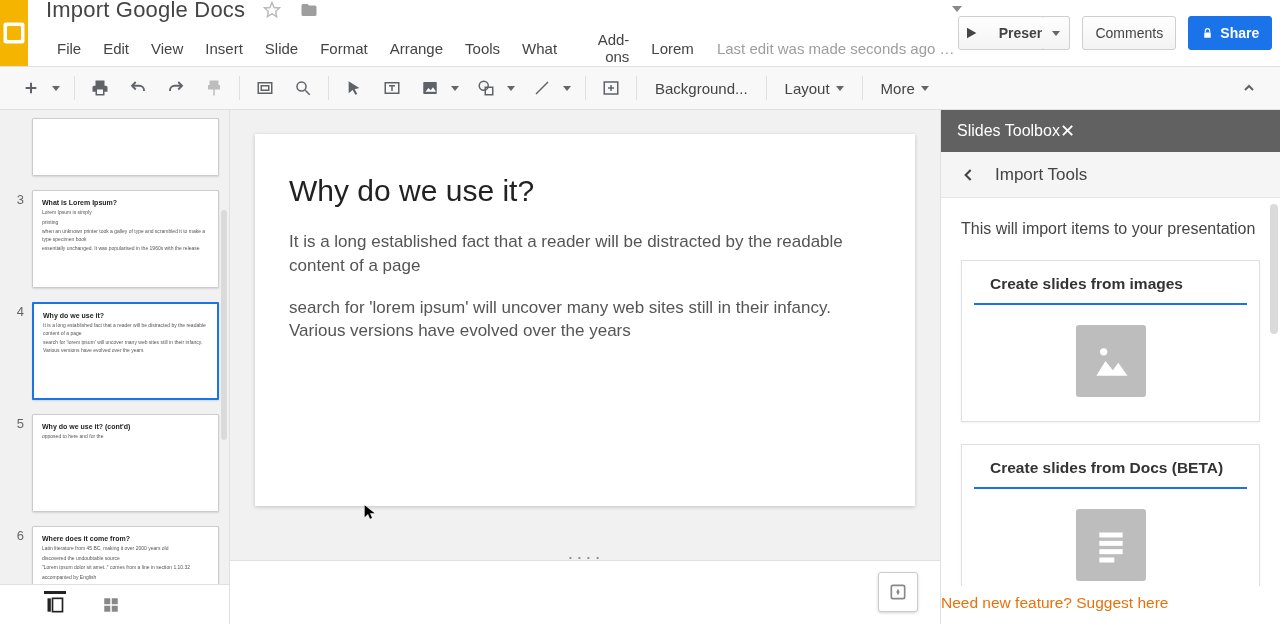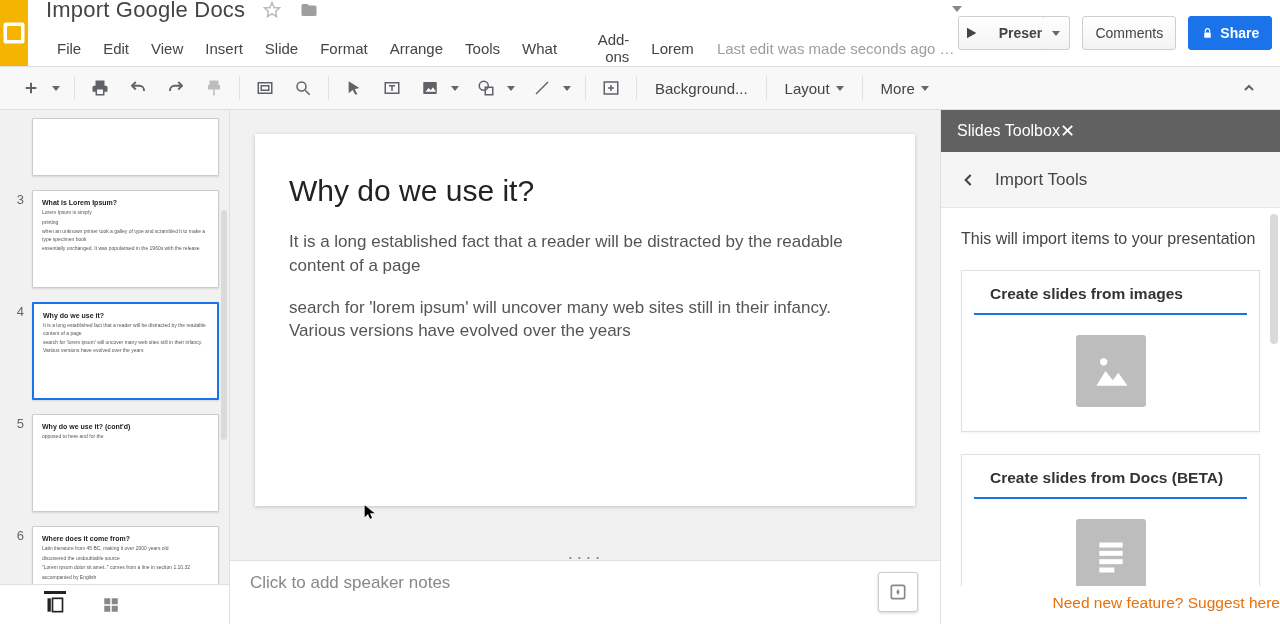--- a/index.html
+++ b/index.html
@@ -57,30 +57,30 @@
 .notes-bar { height: 64px; background: #fff; border-top: 1px solid #e0e0e0; display:flex; align-items:flex-start; padding: 12px 20px; position: relative; }
 .notes-placeholder { font-size: 17px; color: #888; }
 .explore-fab { position: absolute; right: 22px; bottom: 12px; width: 40px; height: 40px; border:1px solid #ccc; background:#fff; border-radius:3px; box-shadow:0 1px 3px rgba(0,0,0,.18); display:flex; align-items:center; justify-content:center; color:#5f6368;}
 .split-handle { height: 6px; display:flex; justify-content:center; align-items:center; font-size:8px; color:#888; letter-spacing:2px;}
 .cursor-arrow { position:absolute; left:132px; top:392px; z-index:50;}
 
 
 .sidebar { width: 340px; min-width: 340px; background: #fff; border-left: 1px solid #e0e0e0; display: flex; flex-direction: column; }
 .sb-head { height: 42px; background: #616161; color: #fff; display: flex; align-items: center; padding: 0 16px; font-size: 16px; font-weight: 500; justify-content: flex-start; }
 .sb-close { cursor: pointer; font-size: 18px; }
-.sb-sub { height: 56px; display: flex; align-items: center; gap: 16px; padding: 0 18px; background: #f5f5f5; border-bottom: 1px solid #e5e5e5; }
+.sb-sub { height: 46px; display: flex; align-items: center; gap: 16px; padding: 0 18px; background: #f5f5f5; border-bottom: 1px solid #e5e5e5; }
 .sb-sub .back { width:20px;height:20px; display:flex;align-items:center;justify-content:center;}
 .sb-sub .label { font-size: 17px; color: #444; }
 .sb-body { flex: 1; padding: 20px 20px 10px 20px; overflow: hidden; position: relative; }
 .sb-intro { font-size: 16px; color: #444; line-height: 1.4; margin-bottom: 20px; }
 .sb-card { border: 1px solid #e0e0e0; box-shadow: 0 1px 2px rgba(0,0,0,.06); margin-bottom: 22px; }
 .sb-card-title { font-size: 15.5px; font-weight: 600; color: #333; padding: 14px 16px 10px 16px; border-bottom: 2px solid #1a73e8; margin: 0 12px; }
 .sb-card-body { display: flex; justify-content: center; padding: 20px 0 24px 0; }
 .big-icon { width: 70px; height: 72px; background: #bdbdbd; border-radius: 3px; display:flex;align-items:center;justify-content:center;}
-.sb-suggest { text-align: right; font-size: 15.5px; color: #e8710a; padding: 8px 0 12px 0; cursor: pointer; }
+.sb-suggest { text-align: left; font-size: 15.5px; color: #e8710a; padding: 8px 0 12px 0; cursor: pointer; }
 .sb-scroll { position:absolute; right:2px; top:6px; width:8px; height:130px; background:#dadada; border-radius:4px;}
 
 svg { display: block; }
 .drop-tri { width:0;height:0;border-left:4px solid transparent;border-right:4px solid transparent;border-top:5px solid #666; display:inline-block;}
 </style>
 </head>
 <body>
 
 <div class="topbar">
   <div class="logo">
@@ -326,21 +326,20 @@
         <p>search for 'lorem ipsum' will uncover many web sites still in their infancy. Various versions have evolved over the years</p>
       </div>
       <div class="cursor-arrow">
           <svg width="16" height="20" viewBox="0 0 24 24" fill="#000">
             <path d="M4 2l0 18 5-5 3 7 3-1-3-7 7 0z"></path>
           </svg>
         </div>
     </div>
     <div class="split-handle">• • • •</div>
     <div class="notes-bar">
-      <span class="notes-placeholder">Click to add speaker notes</span>
       <div class="explore-fab">
           <svg width="20" height="20" viewBox="0 0 24 24" fill="#888">
             <rect x="4" y="4" width="16" height="16" rx="2" fill="none" stroke="#888" stroke-width="2"></rect>
             <polygon points="12 8 14 12 12 16 10 12"></polygon>
           </svg>
         </div>
     </div>
   </div>
 
   <div class="sidebar">

